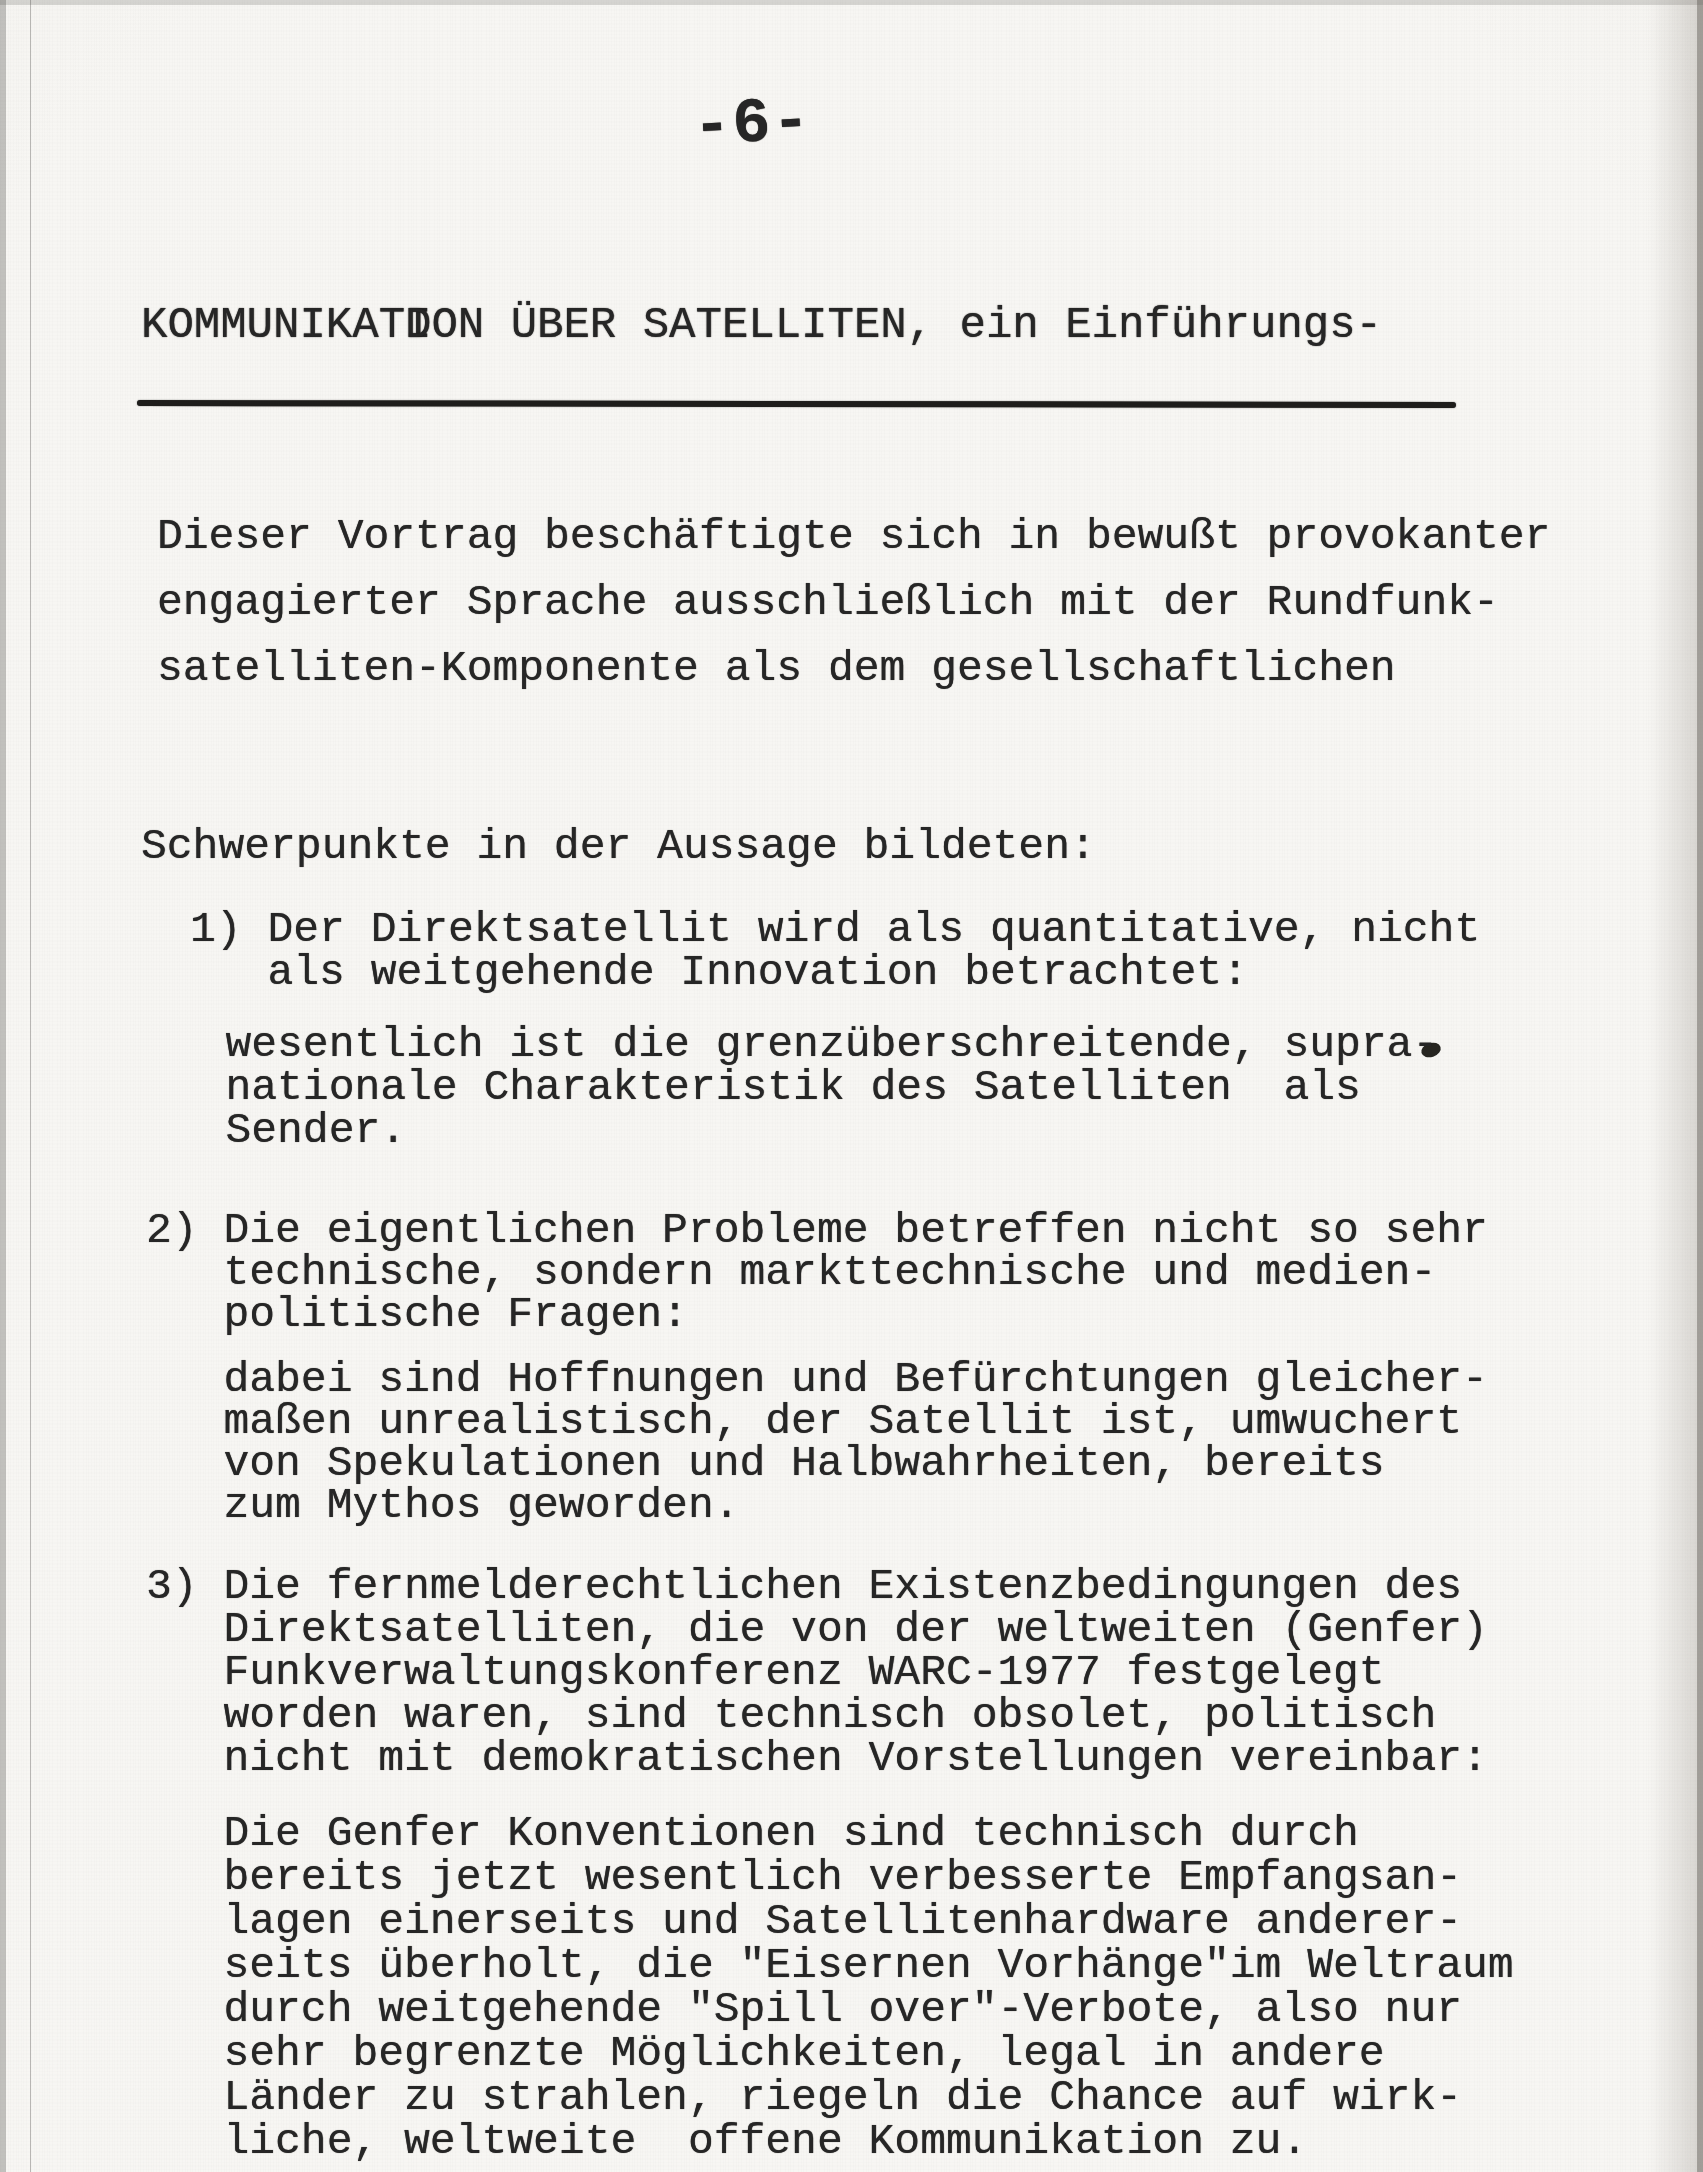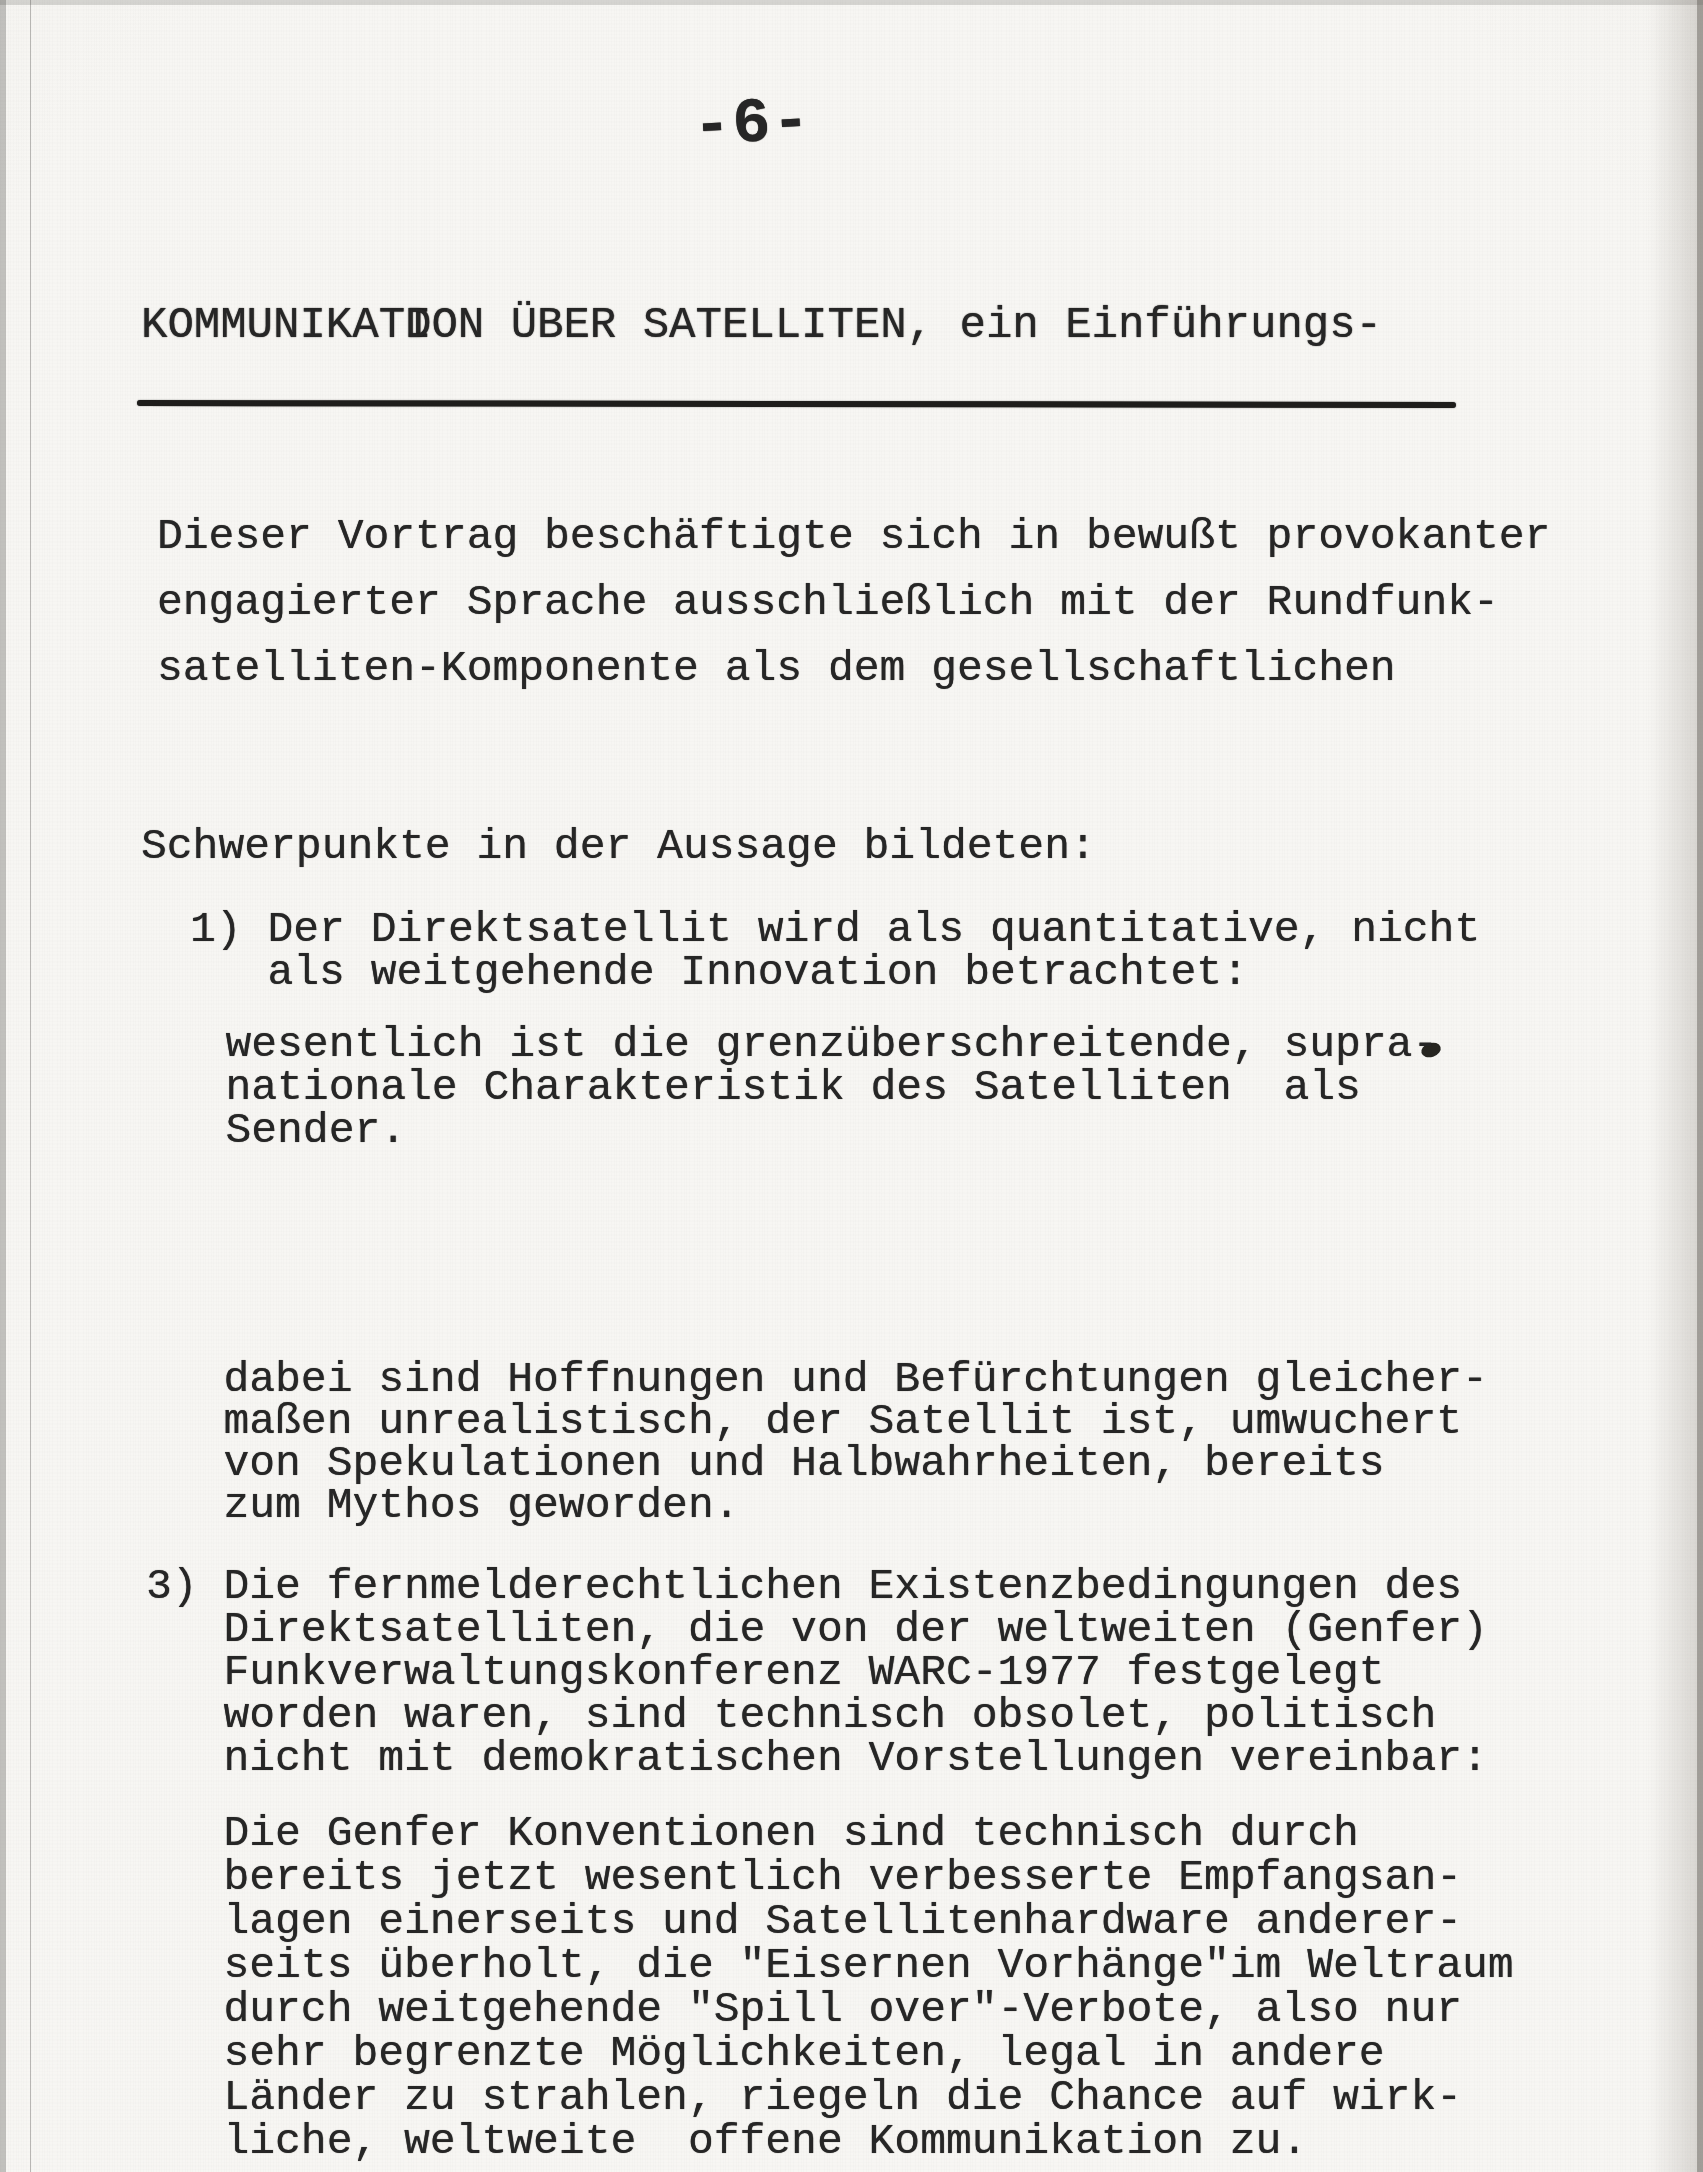--- a/index.html
+++ b/index.html
@@ -131,19 +131,20 @@
   <div class="title-line ink" style="left:141px; top:295px;"><span>KOMMUNIKAT</span><span class="ovr"><span>I</span><span class="ovr-top">D</span></span><span>ON ÜBER SATELLITEN, ein Einführungs-</span></div>
   <div class="underline-bar"></div>
 
   <div class="block ink" style="left:141px; top:504px; line-height:66px;margin-left:16px;"><div class="ln">Dieser Vortrag beschäftigte sich in bewußt provokanter</div><div class="ln">engagierter Sprache ausschließlich mit der Rundfunk-</div><div class="ln">satelliten-Komponente als dem gesellschaftlichen</div></div>
 
   <div class="block ink" style="left:141px; top:825px; line-height:43px;text-align:right;">Schwerpunkte in der Aussage bildeten:</div>
 
   <div class="block ink" style="left:146px; top:908px; line-height:43px;margin-left:44px;"><div class="ln">1) Der Direktsatellit wird als quantitative, nicht</div><div class="ln">   als weitgehende Innovation betrachtet:</div></div>
   <div class="block ink" style="left:148px; top:1023px; line-height:43px;"><div class="ln">   wesentlich ist die grenzüberschreitende, supra-</div><div class="ln">   nationale Charakteristik des Satelliten  als</div><div class="ln">   Sender.</div></div>
 
+  <div class="block ink" style="left:146px; top:1210px; line-height:42px;"><div class="ln">2) Die eigentlichen Probleme betreffen nicht so sehr</div><div class="ln">   technische, sondern markttechnische und medien-</div><div class="ln">   politische Fragen:</div></div>
   <div class="block ink" style="left:146px; top:1359px; line-height:42px;"><div class="ln">   dabei sind Hoffnungen und Befürchtungen gleicher-</div><div class="ln">   maßen unrealistisch, der Satellit ist, umwuchert</div><div class="ln">   von Spekulationen und Halbwahrheiten, bereits</div><div class="ln">   zum Mythos geworden.</div></div>
 
   <div class="block ink" style="left:146px; top:1565px; line-height:43px;"><div class="ln">3) Die fernmelderechtlichen Existenzbedingungen des</div><div class="ln">   Direktsatelliten, die von der weltweiten (Genfer)</div><div class="ln">   Funkverwaltungskonferenz WARC-1977 festgelegt</div><div class="ln">   worden waren, sind technisch obsolet, politisch</div><div class="ln">   nicht mit demokratischen Vorstellungen vereinbar:</div></div>
   <div class="block ink" style="left:146px; top:1812px; line-height:44px;"><div class="ln">   Die Genfer Konventionen sind technisch durch</div><div class="ln">   bereits jetzt wesentlich verbesserte Empfangsan-</div><div class="ln">   lagen einerseits und Satellitenhardware anderer-</div><div class="ln">   seits überholt, die "Eisernen Vorhänge"im Weltraum</div><div class="ln">   durch weitgehende "Spill over"-Verbote, also nur</div><div class="ln">   sehr begrenzte Möglichkeiten, legal in andere</div><div class="ln">   Länder zu strahlen, riegeln die Chance auf wirk-</div><div class="ln">   liche, weltweite  offene Kommunikation zu.</div></div>
 
 </div>
 
 
 </body></html>

